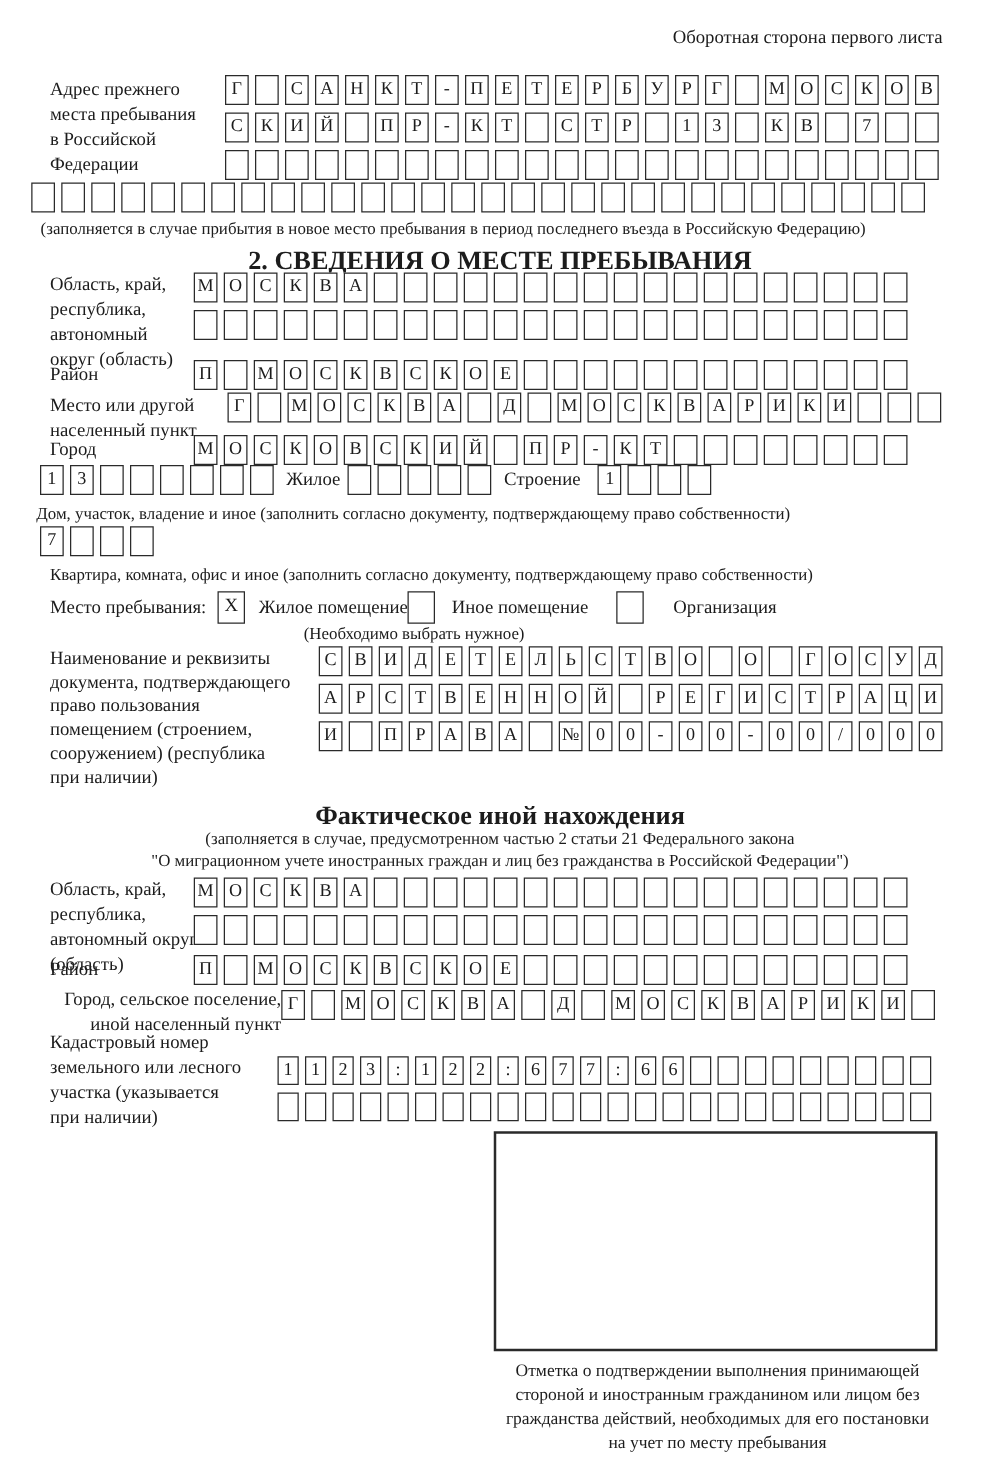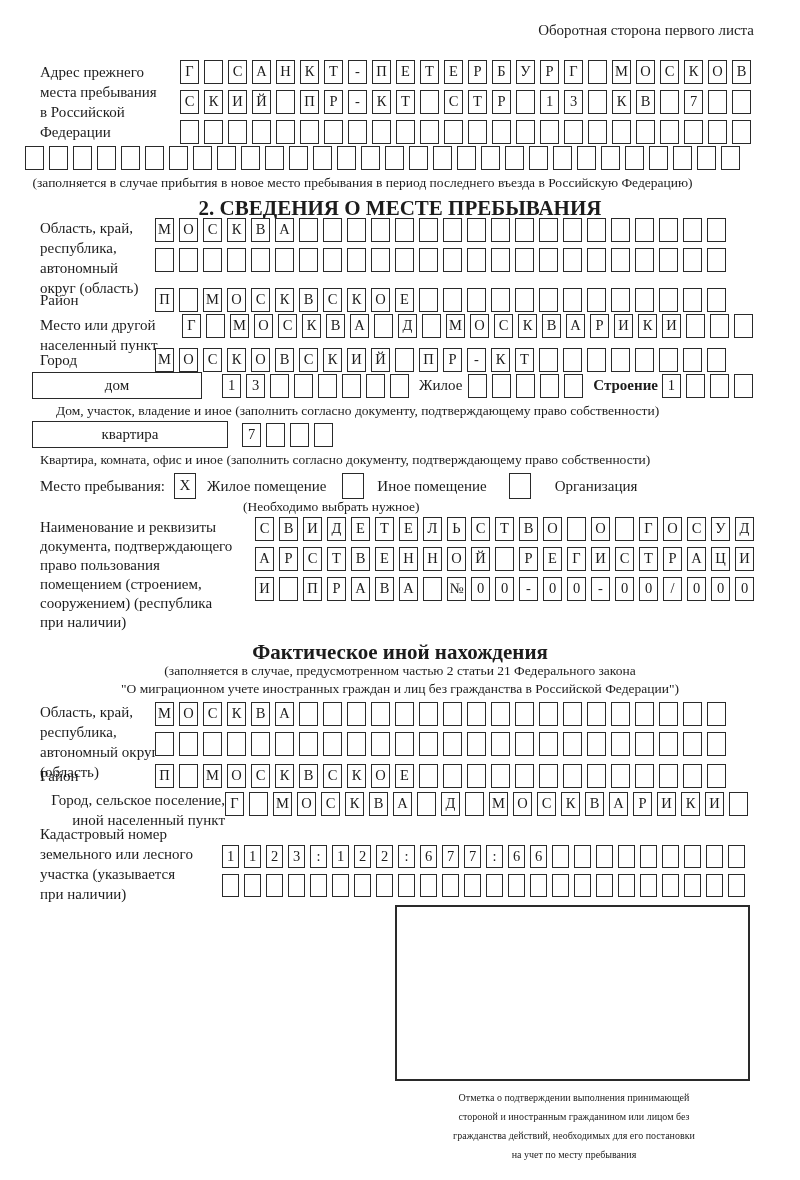--- a/index.html
+++ b/index.html
@@ -297,64 +297,62 @@
     <span class="cell"></span>
     <span class="cell"></span>
     <span class="cell"></span>
     <span class="cell"></span>
     <span class="cell"></span>
     <span class="cell"></span>
     <span class="cell"></span>
   </div>
 
 <div class="abs inline-row" style="left:32px; top:372px;">
-  <div class="widebox" style="width:170px; margin-right:20px;">дом</div>
   <div class="cells" style="margin-right:10px;">
       <span class="cell">1</span>
       <span class="cell">3</span>
       <span class="cell"></span>
       <span class="cell"></span>
       <span class="cell"></span>
       <span class="cell"></span>
       <span class="cell"></span>
       <span class="cell"></span>
     </div>
   <div style="margin-right:6px;">Жилое</div>
   <div class="cells" style="margin-right:10px;">
       <span class="cell"></span>
       <span class="cell"></span>
       <span class="cell"></span>
       <span class="cell"></span>
       <span class="cell"></span>
     </div>
-  <div style="margin-right:4px;font-weight:bold;">Строение</div>
+  <div style="margin-right:14px;">Строение</div>
   <div class="cells">
       <span class="cell">1</span>
       <span class="cell"></span>
       <span class="cell"></span>
       <span class="cell"></span>
     </div>
 </div>
-<div class="abs caption" style="left:56px; top:403px;">Дом, участок, владение и иное (заполнить согласно документу, подтверждающему право собственности)</div>
+<div class="abs caption" style="left:29px; top:403px;">Дом, участок, владение и иное (заполнить согласно документу, подтверждающему право собственности)</div>
 
 <div class="abs inline-row" style="left:32px; top:421px;">
-  <div class="widebox" style="width:196px; margin-right:14px;">квартира</div>
   <div class="cells">
       <span class="cell">7</span>
       <span class="cell"></span>
       <span class="cell"></span>
       <span class="cell"></span>
     </div>
 </div>
 <div class="abs caption" style="left:40px; top:452px;">Квартира, комната, офис и иное (заполнить согласно документу, подтверждающему право собственности)</div>
 
 <div class="abs inline-row" style="left:40px; top:473px;">
   <div style="margin-right:9px;">Место пребывания:</div>
   <div class="checkbox" style="margin-right:11px;">X</div>
-  <div style="margin-right:16px;">Жилое помещение</div>
+  <div style="margin-right:0;">Жилое помещение</div>
   <div class="checkbox" style="margin-right:13px;"></div>
   <div style="margin-right:22px;">Иное помещение</div>
   <div class="checkbox" style="margin-right:24px;"></div>
   <div>Организация</div>
 </div>
 <div class="abs caption" style="left:243px; top:499px;">(Необходимо выбрать нужное)</div>
 
 <div class="abs lbl-sm" style="left:40px; top:518px; width:215px;">Наименование и реквизиты
 документа, подтверждающего
 право пользования
@@ -604,16 +602,16 @@
       <span class="cell"></span>
       <span class="cell"></span>
       <span class="cell"></span>
       <span class="cell"></span>
       <span class="cell"></span>
       <span class="cell"></span>
     </div>
 </div>
 
 <div class="abs stamp-box" style="left:395px; top:905px; width:355px; height:176px;"></div>
-<div class="abs center" style="left:378px; top:1088px; width:392px; white-space:pre-line; font-size:10px; line-height:19px;">Отметка о подтверждении выполнения принимающей
+<div class="abs center" style="left:378px; top:1088px; width:392px; white-space:pre-line; font-size:14px; line-height:19px;">Отметка о подтверждении выполнения принимающей
 стороной и иностранным гражданином или лицом без
 гражданства действий, необходимых для его постановки
 на учет по месту пребывания</div>
 
 </body></html>

